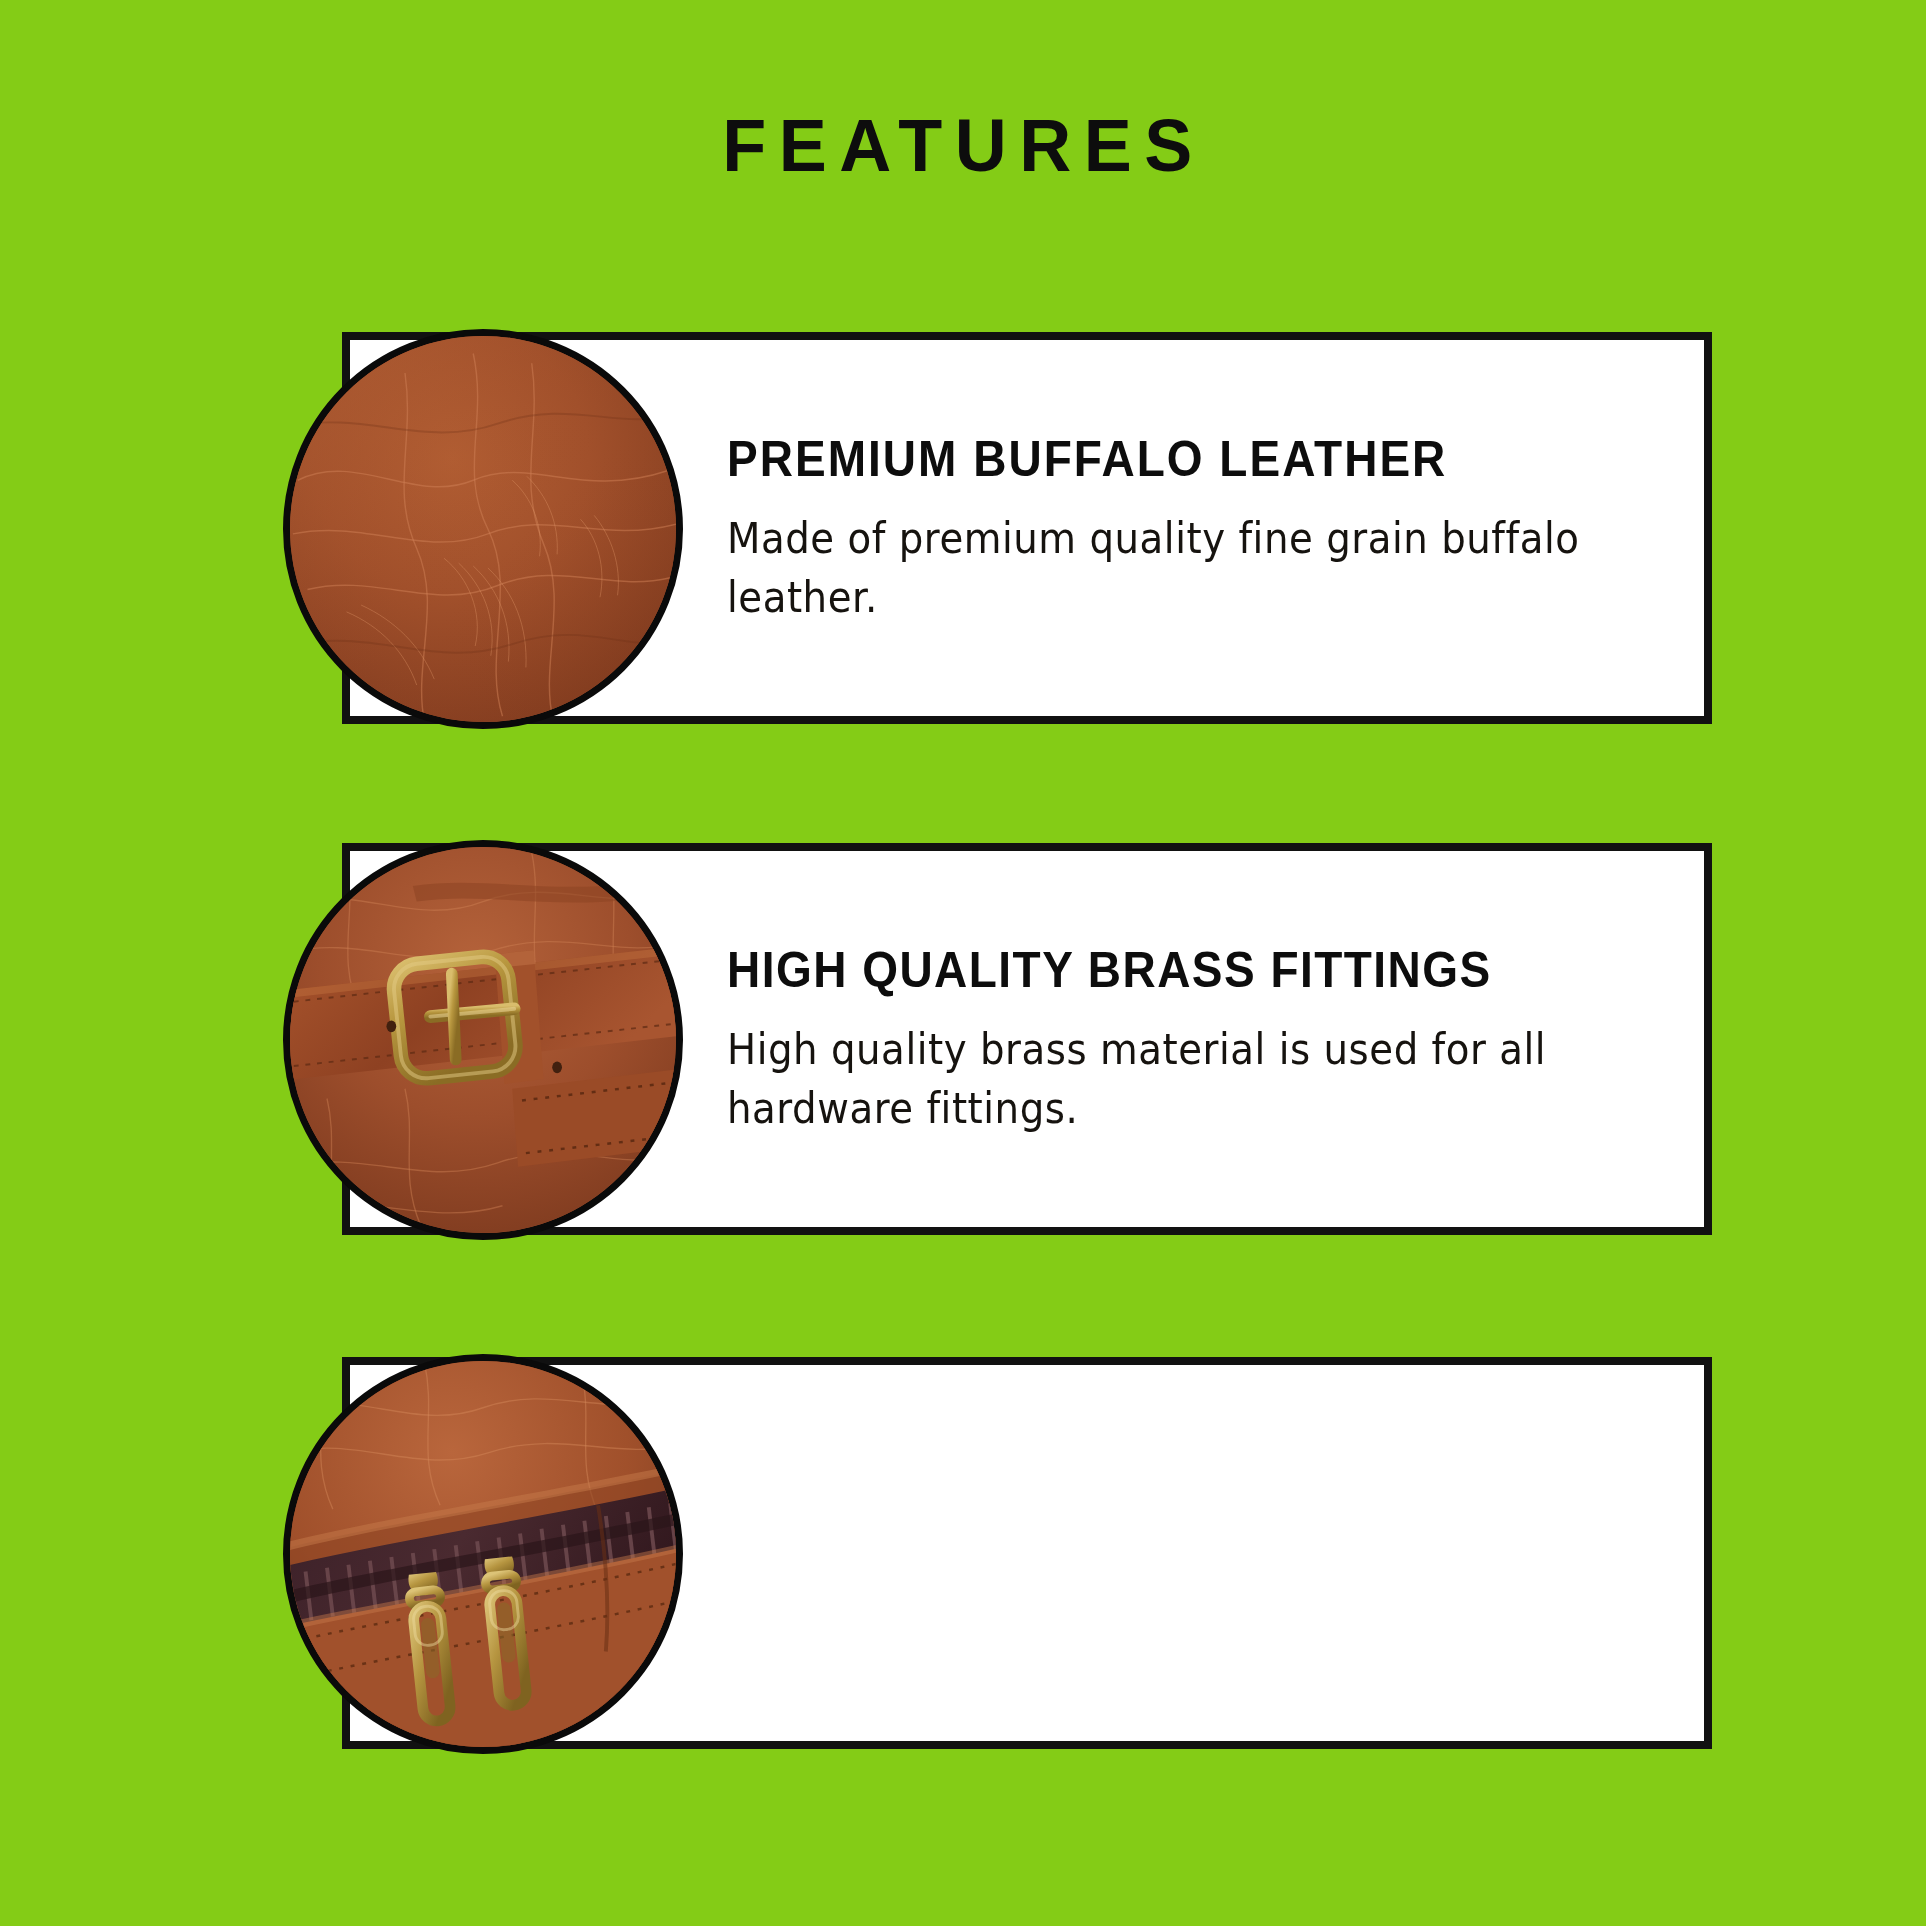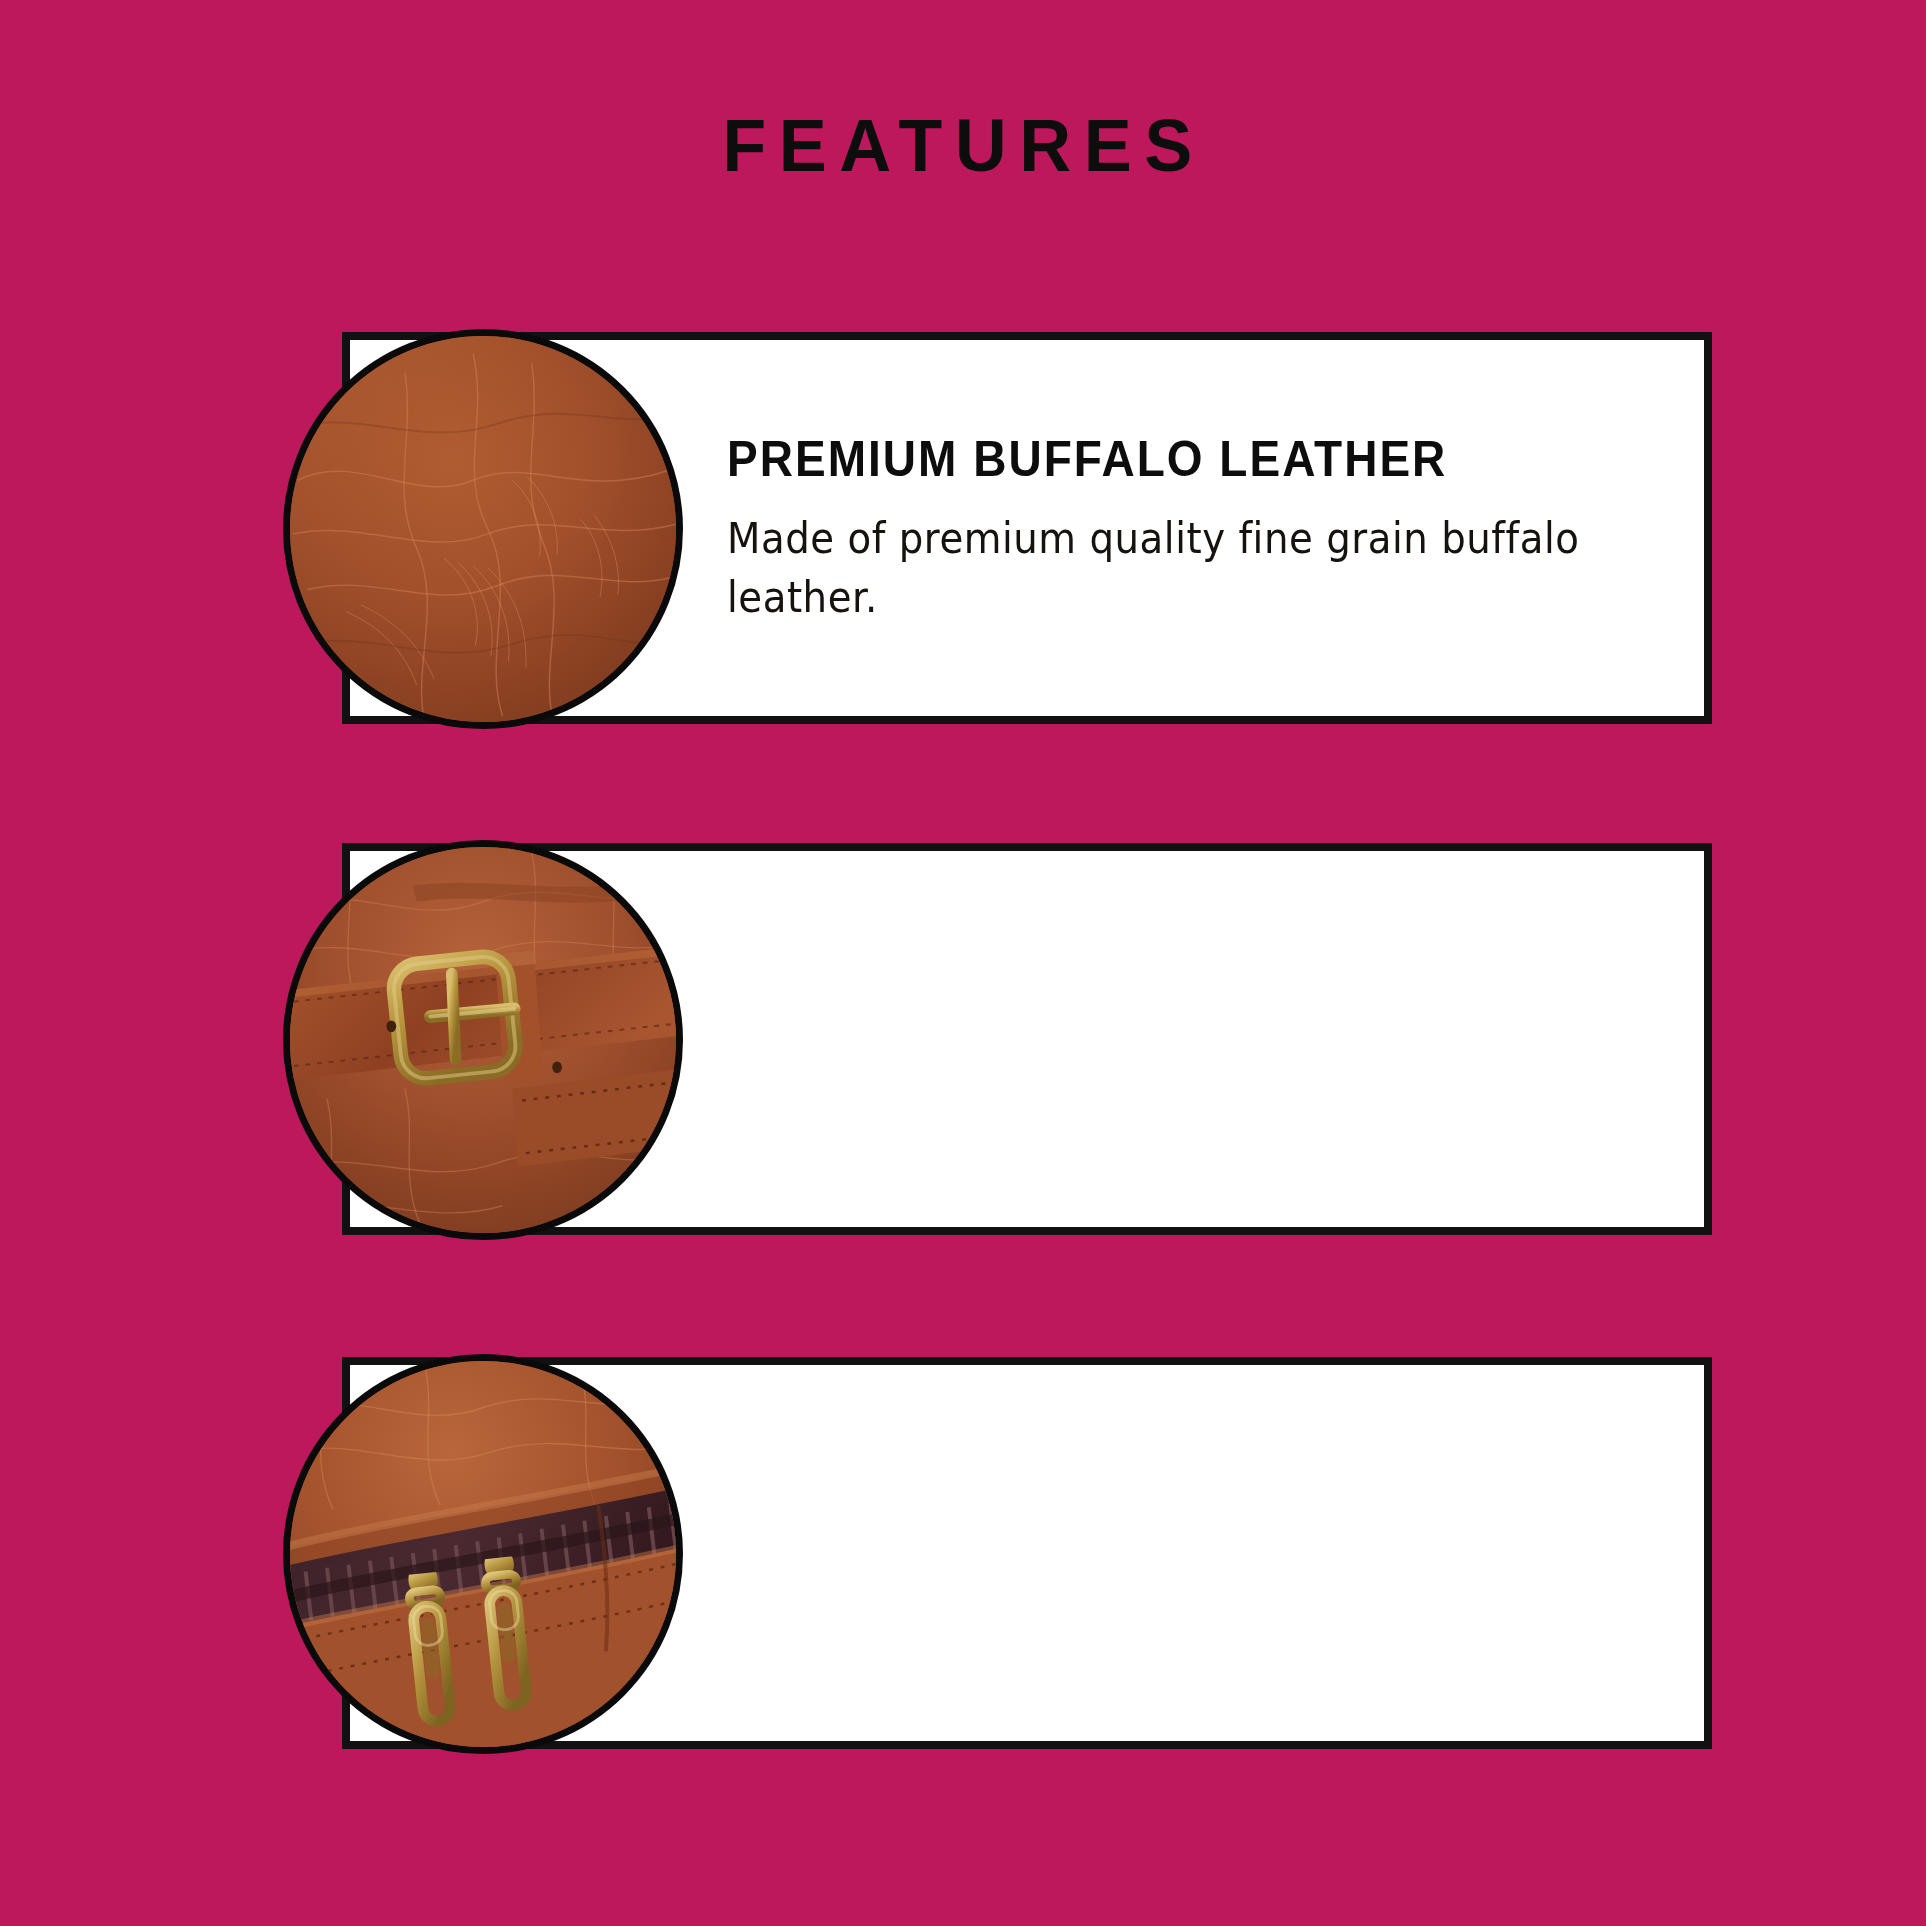--- a/index.html
+++ b/index.html
@@ -12,21 +12,21 @@
     height: 1927px;
     font-family: "Liberation Sans", sans-serif;
     -webkit-font-smoothing: antialiased;
     overflow: hidden;
   }
 
   .page {
     position: relative;
     width: 1927px;
     height: 1927px;
-    background: #be185d;
+    background: #84cc16;
   }
 
   
   .page-title {
     position: absolute;
     left: 0;
     top: 105px;
     width: 1927px;
     text-align: center;
     font-family: "Liberation Sans", sans-serif;
@@ -253,20 +253,24 @@
           <ellipse cx="276" cy="228" rx="5" ry="6" fill="#41200f"></ellipse>
 
           <path d="M230 250 L400 230 L400 310 L236 330 Z" fill="#9a4b27"></path>
           <g stroke="#55250f" stroke-opacity=".8" stroke-width="2.5" fill="none" stroke-dasharray="4 8">
             <path d="M240 262 L400 243"></path>
             <path d="M244 316 L400 298"></path>
           </g>
         </svg>
       </div>
 
+      <div class="feature-text">
+        <h3 class="feature-heading">HIGH QUALITY BRASS FITTINGS</h3>
+        <p class="feature-desc">High quality brass material is used for all hardware fittings.</p>
+      </div>
     </div>
 
     <div class="feature-row r3">
       <div class="feature-box"></div>
 
       <div class="feature-thumb">
         <svg class="thumb-art" viewBox="0 0 400 400" preserveAspectRatio="none" aria-hidden="true">
           <defs>
             <radialGradient id="lea3" cx="42%" cy="24%" r="82%">
               <stop offset="0%" stop-color="#b9663c"></stop>

